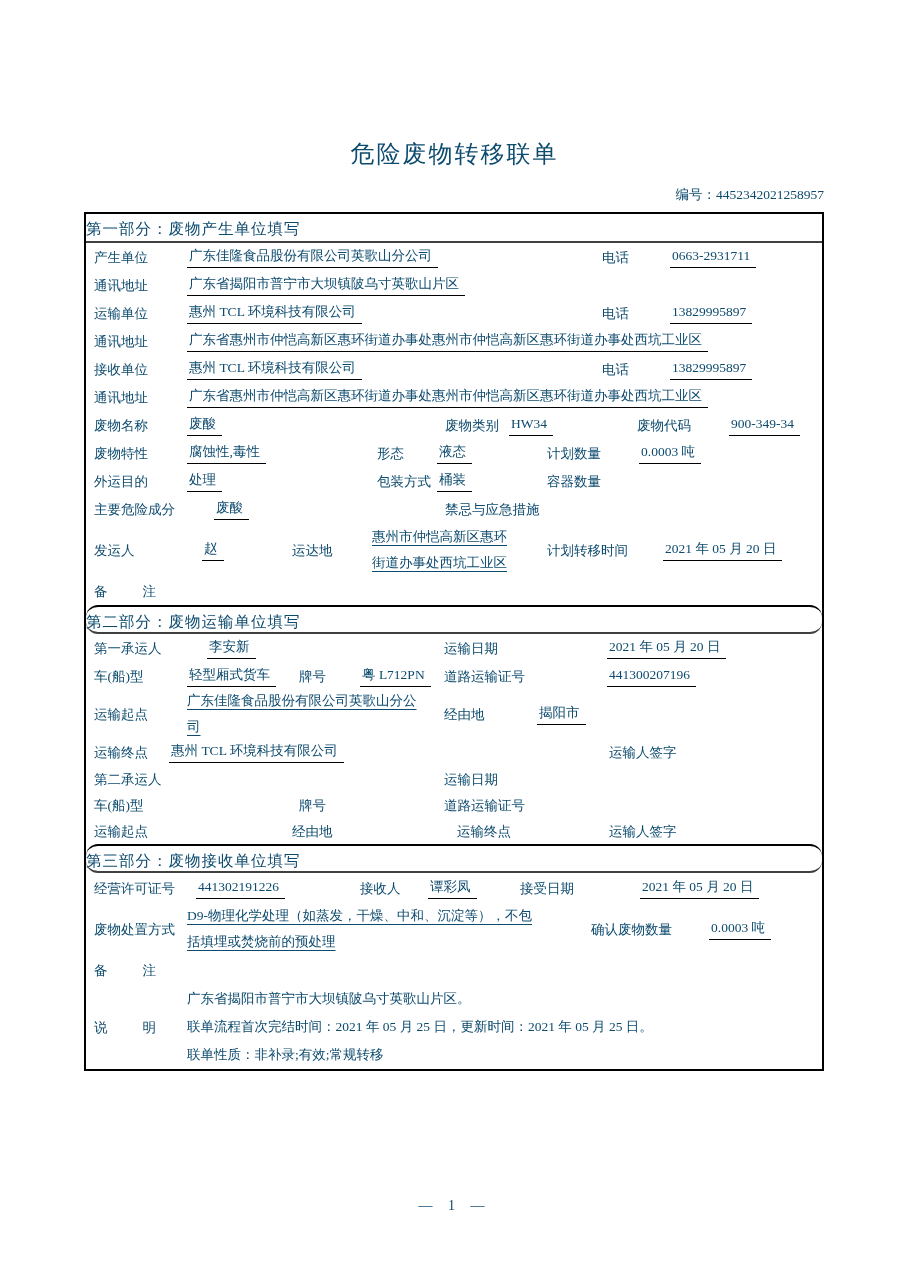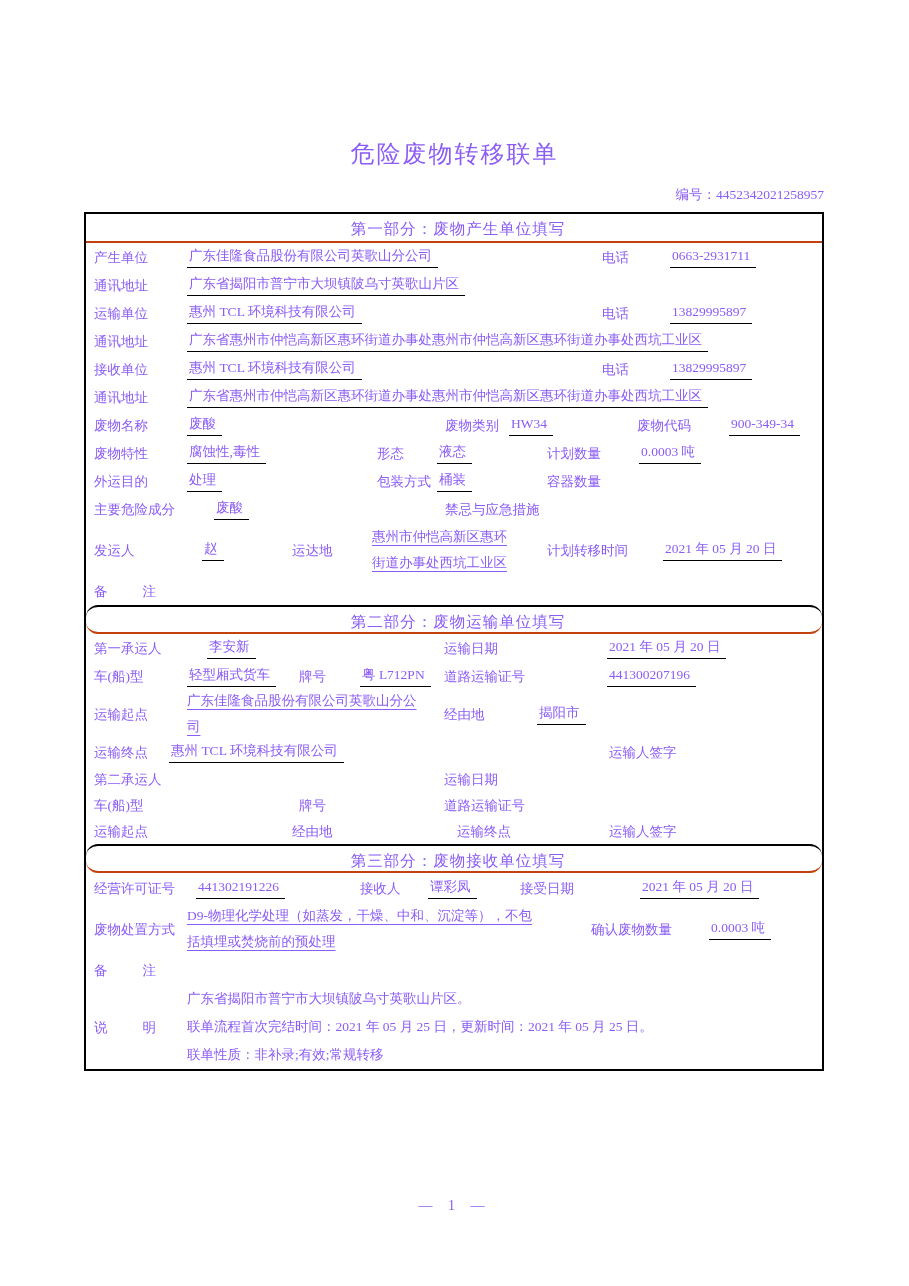--- a/index.html
+++ b/index.html
@@ -1,41 +1,41 @@
 <!DOCTYPE html>
 <html><head>
 <meta charset="utf-8">
 <style>
   html,body{margin:0;padding:0;background:#e8e8e8;}
   .page{
     position:relative;
     width:909px;height:1286px;
     background:#ffffff;
     font-family:"Liberation Serif","DejaVu Serif",serif;
-    color:#8b5cf6;
+    color:#0c4a6e;
     overflow:hidden;
   }
   .title{
     position:absolute;top:138px;left:0;width:100%;
     text-align:center;font-size:24px;letter-spacing:2px;white-space:nowrap;
   }
   .serial{
     position:absolute;top:186px;right:85px;
     font-size:13.5px;white-space:nowrap;
   }
   .doc-table{
     position:absolute;top:212px;left:84px;width:740px;
     border:2px solid #000;box-sizing:border-box;
     font-size:13.5px;
   }
   .sec-h{
-    height:29px;line-height:29px;padding-left:8px;
+    height:29px;line-height:29px;
     font-size:15.5px;letter-spacing:1px;
-    border-bottom:2px solid #c2410c;
-    box-sizing:border-box;white-space:nowrap;text-align:center;
+    border-bottom:2px solid #404040;
+    box-sizing:border-box;white-space:nowrap;
   }
   .sec-h.mid{border-top:2px solid #000;border-radius:12px;}
   .sec-body{position:relative;}
   .row{position:relative;}
   .h26{height:26px}.h28{height:28px}.h30{height:30px}
   .h48{height:48px}.h52{height:52px}.h54{height:54px}.h84{height:84px}
   .c{
     position:absolute;top:50%;transform:translateY(-50%);
     white-space:nowrap;line-height:19px;
   }

